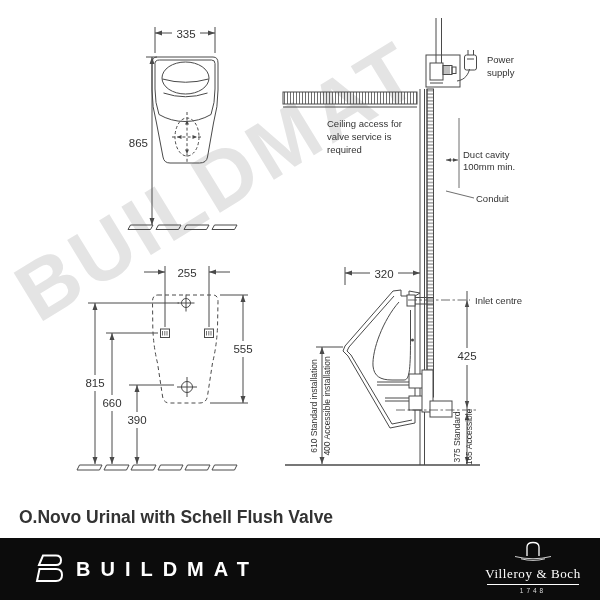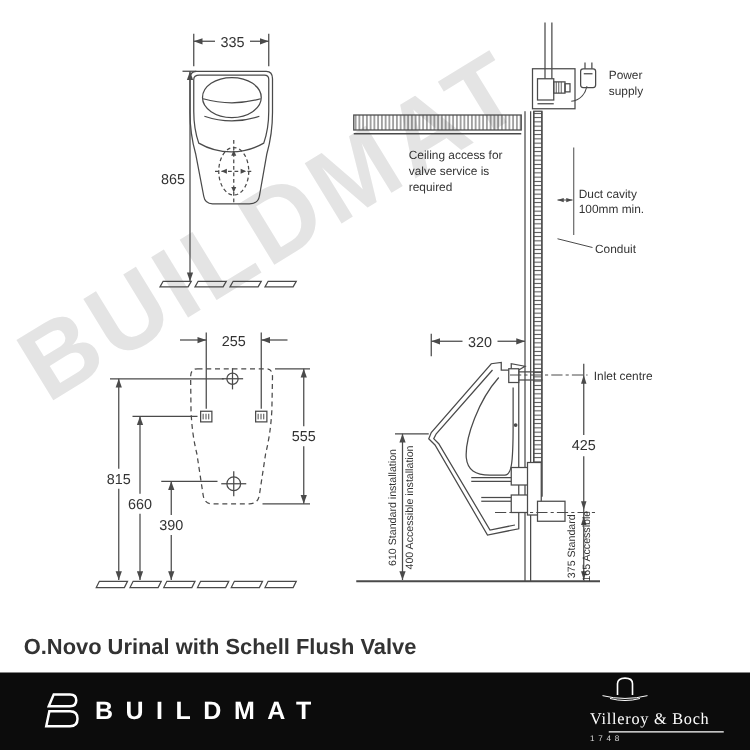--- a/index.html
+++ b/index.html
@@ -11,21 +11,21 @@
              user-select:none;}
   svg.drawing{position:absolute;left:0;top:0;z-index:2;}
   svg.drawing text{font-family:"Liberation Sans",sans-serif;fill:#333;}
   .dim{font-size:11.5px;}
   .lbl{font-size:9.5px;}
   .lblsm{font-size:8.5px;}
   .title-svg{font-size:17.5px;font-weight:700;fill:#121212;}
   .footer{position:absolute;left:0;top:538px;width:600px;height:62px;background:#0c0c0c;z-index:3;}
   .brand-text{position:absolute;left:76px;top:20px;color:#fff;font-size:20px;font-weight:700;
               letter-spacing:10px;}
-  .vb{position:absolute;left:472px;top:3px;width:122px;color:#fff;}
+  .vb{position:absolute;left:472px;top:3px;width:122px;text-align:center;color:#fff;}
   .vb-name{font-family:"Liberation Serif",serif;font-size:13px;letter-spacing:0.6px;margin-top:1px;}
   .vb-rule{width:92px;height:1px;background:#fff;margin:2px auto 2px auto;}
   .vb-year{font-size:6.5px;letter-spacing:3px;color:#ddd;}
 </style>
 </head>
 <body>
 
 <div class="screen">
 
   <div class="watermark">BUILDMAT</div>

